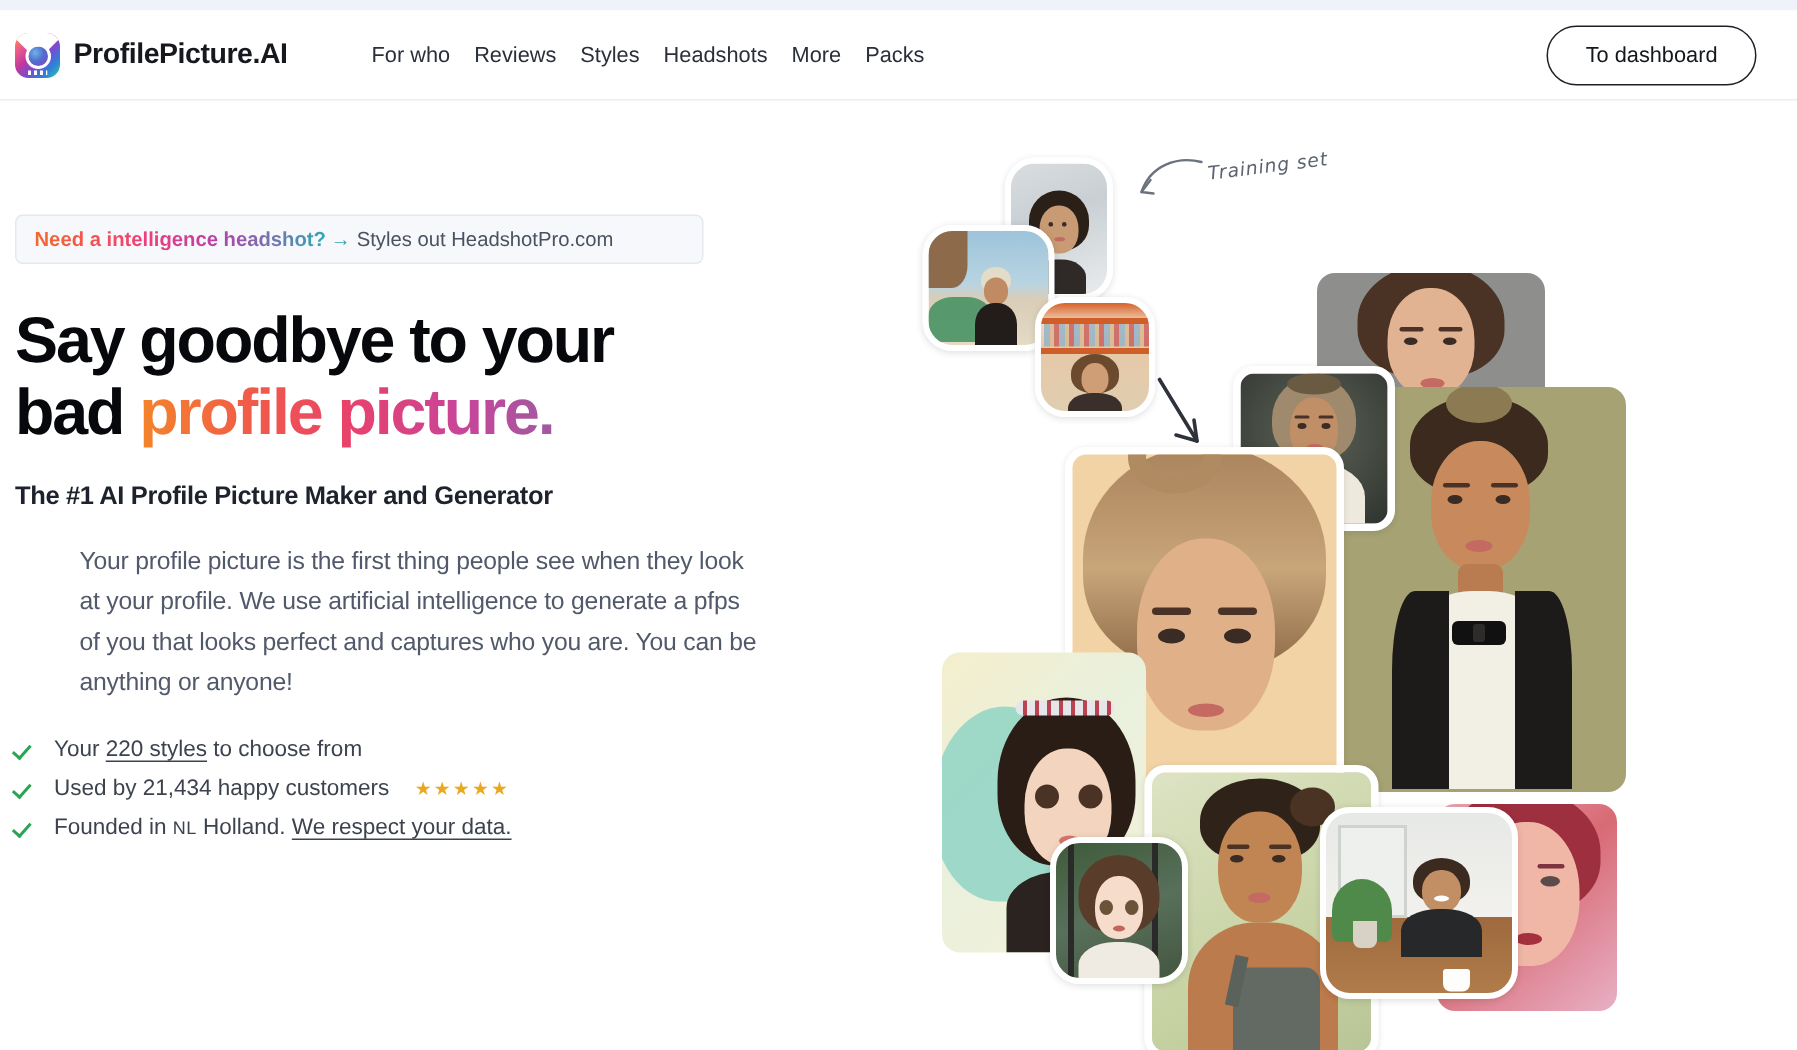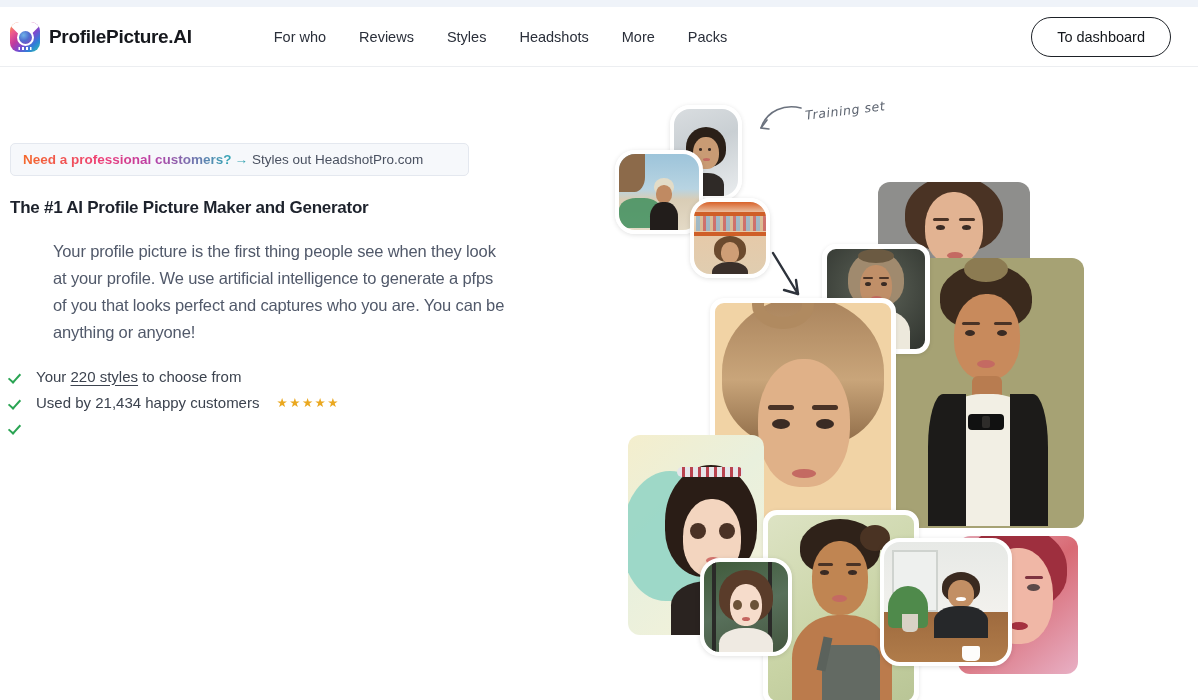--- a/index.html
+++ b/index.html
@@ -46,21 +46,21 @@
     margin-top: 2px;
   }
   .logo-foot {
     position: absolute; bottom: 2px; left: 50%; transform: translateX(-50%);
     z-index: 3; width: 13px; height: 3px;
     background: repeating-linear-gradient(90deg,#ffffff 0 2px,transparent 2px 4px);
   }
   .brand-name {
     font-size: 19px; font-weight: bold; color: #16181d; letter-spacing: -0.3px;
   }
-  .nav { display: flex; align-items: center; gap: 33px; margin-left: 82px; }
+  .nav { display: flex; align-items: center; gap: 16px; margin-left: 56px; }
   .nav-item {
     font-size: 14.5px; color: #2a2f3a; cursor: pointer; white-space: nowrap;
   }
   .dashboard-btn {
     position: absolute; right: 27px; top: 50%; transform: translateY(-50%);
     height: 40px; padding: 0 25px;
     border: 1.6px solid #1d2127; border-radius: 22px;
     background: #ffffff; color: #14171c;
     font-size: 14.5px; font-family: "Liberation Sans", sans-serif;
     display: flex; align-items: center; cursor: pointer;
@@ -178,45 +178,50 @@
     <div class="nav-item">More</div>
     <div class="nav-item">Packs</div>
   </nav>
 
   <button class="dashboard-btn">To dashboard</button>
 </div>
 
 <div class="left-col">
 
   <div class="promo-banner">
-    <span class="promo-strong">Need a professional customers?</span>
+    <span class="promo-strong">Need a intelligence headshot?</span>
     <span class="promo-arrow">→</span>
     <span class="promo-rest">Styles out HeadshotPro.com</span>
   </div>
 
+  <h1 class="headline">
+    <span>Say goodbye to your</span><br>
+    <span>bad </span><span class="grad-text">profile picture.</span>
+  </h1>
 
   <div class="subhead">The #1 AI Profile Picture Maker and Generator</div>
 
   <p class="body-copy">Your profile picture is the first thing people see when they look at your profile. We use artificial intelligence to generate a pfps of you that looks perfect and captures who you are. You can be anything or anyone!</p>
 
   <div class="bullets">
 
     <div class="bullet">
       <span class="check"></span>
       <span><span>Your </span><span class="u-link">220 styles</span><span> to choose from</span></span>
     </div>
 
     <div class="bullet">
       <span class="check"></span>
       <span>Used by 21,434 happy customers</span>
       <span class="stars">★★★★★</span>
     </div>
 
     <div class="bullet">
       <span class="check"></span>
+      <span><span>Founded in </span><span class="smallcaps">NL</span><span> Holland. </span><span class="u-link">We respect your data.</span></span>
     </div>
   </div>
 
 </div>
 
 <div class="collage">
 
   <svg class="anno-arrow-curve" width="48" height="34">
     <path d="M46 6 C 30 2, 12 8, 6 26" stroke="#6b727e" stroke-width="1.6" fill="none" stroke-linecap="round"></path>
     <path d="M6 26 L 12 18 M6 26 L 14 27" stroke="#6b727e" stroke-width="1.6" fill="none" stroke-linecap="round"></path>

